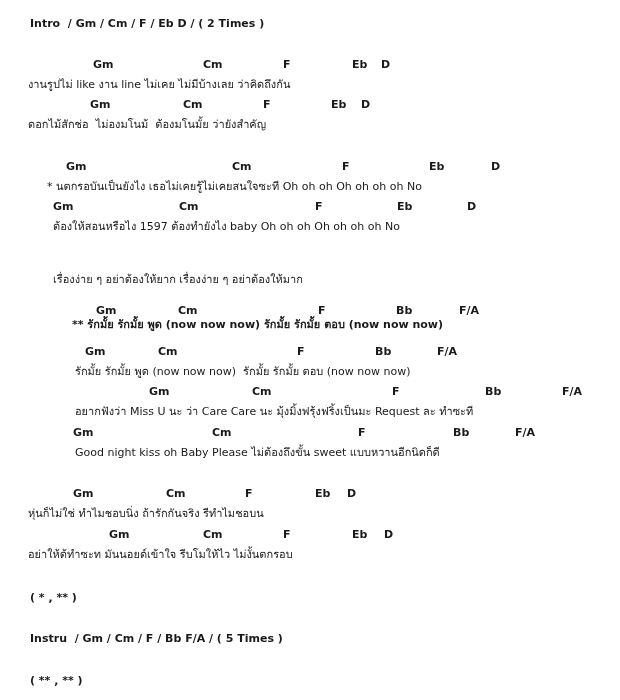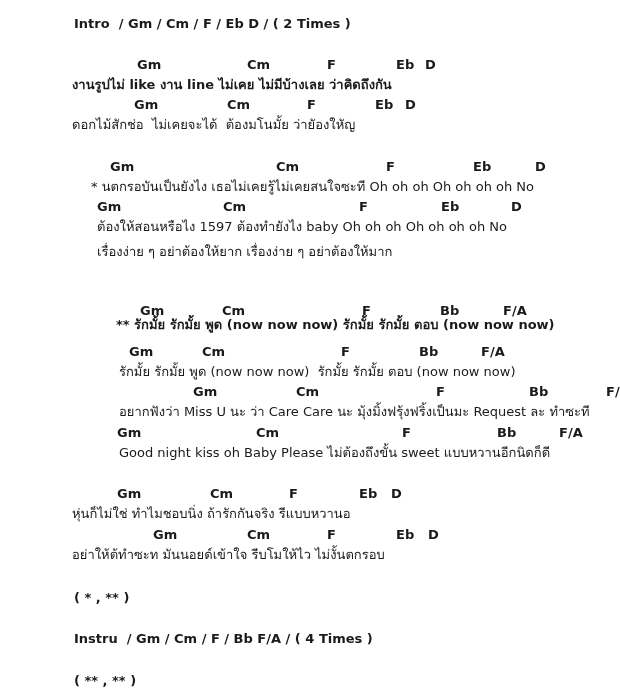--- a/index.html
+++ b/index.html
@@ -4,50 +4,49 @@
   <style>
     html, body { margin: 0; padding: 0; background: #ffffff; }
     body {
       width: 620px; height: 700px; position: relative; overflow: hidden;
       font-family: "DejaVu Sans", sans-serif;
       color: #1a1a1a;
     }
     .line {
       position: absolute;
       white-space: pre;
-      font-size: 13px;
+      font-size: 11px;
       line-height: 16px;
-      margin-left: 44px;
     }
     .chord, .heading { font-weight: bold; }
     .lyric { font-weight: normal; }
     .chord span { position: absolute; top: 0; }
   </style>
 </head>
 <body>
 
 <div id="sheet">
     <div class="line heading" style="left: 30px; top: 16px;">Intro  / Gm / Cm / F / Eb D / ( 2 Times )</div>
     <div class="line chord" style="top: 57px; left: 0px; width: 620px;"><span style="left: 93px;">Gm</span><span style="left: 203px;">Cm</span><span style="left: 283px;">F</span><span style="left: 352px;">Eb</span><span style="left: 381px;">D</span></div>
-    <div class="line lyric" style="top: 77px; left: 28px; font-weight: bold;">งานรูปไม่ like งาน line ไม่เคย ไม่มีบ้างเลย ว่าคิดถึงกัน</div>
+    <div class="line lyric" style="top: 77px; left: 28px;">งานรูปไม่ like งาน line ไม่เคย ไม่มีบ้างเลย ว่าคิดถึงกัน</div>
     <div class="line chord" style="top: 97px; left: 0px; width: 620px;"><span style="left: 90px;">Gm</span><span style="left: 183px;">Cm</span><span style="left: 263px;">F</span><span style="left: 331px;">Eb</span><span style="left: 361px;">D</span></div>
-    <div class="line lyric" style="top: 117px; left: 28px;">ดอกไม้สักช่อ  ไม่เคยจะได้  ต้องมโนมั้ย ว่ายัองใหัญ</div>
+    <div class="line lyric" style="top: 117px; left: 28px;">ดอกไม้สักช่อ  ไม่องมโนม้  ต้องมโนมั้ย ว่ายังสำคัญ</div>
     <div class="line chord" style="top: 159px; left: 0px; width: 620px;"><span style="left: 66px;">Gm</span><span style="left: 232px;">Cm</span><span style="left: 342px;">F</span><span style="left: 429px;">Eb</span><span style="left: 491px;">D</span></div>
     <div class="line lyric" style="top: 179px; left: 47px;">* นตกรอบันเป็นยังไง เธอไม่เคยรู้ไม่เคยสนใจซะที Oh oh oh Oh oh oh oh No</div>
     <div class="line chord" style="top: 199px; left: 0px; width: 620px;"><span style="left: 53px;">Gm</span><span style="left: 179px;">Cm</span><span style="left: 315px;">F</span><span style="left: 397px;">Eb</span><span style="left: 467px;">D</span></div>
     <div class="line lyric" style="top: 219px; left: 53px;">ต้องให้สอนหรือไง 1597 ต้องทำยังไง baby Oh oh oh Oh oh oh oh No</div>
-    <div class="line lyric" style="top: 244px; left: 53px;">เรื่องง่าย ๆ อย่าต้องให้ยาก เรื่องง่าย ๆ อย่าต้องให้มาก</div>
+    <div class="line lyric" style="top: 272px; left: 53px;">เรื่องง่าย ๆ อย่าต้องให้ยาก เรื่องง่าย ๆ อย่าต้องให้มาก</div>
     <div class="line chord" style="top: 303px; left: 0px; width: 620px;"><span style="left: 96px;">Gm</span><span style="left: 178px;">Cm</span><span style="left: 318px;">F</span><span style="left: 396px;">Bb</span><span style="left: 459px;">F/A</span></div>
     <div class="line lyric" style="top: 317px; left: 72px; font-weight: bold;">** รักมั้ย รักมั้ย พูด (now now now) รักมั้ย รักมั้ย ตอบ (now now now)</div>
     <div class="line chord" style="top: 344px; left: 0px; width: 620px;"><span style="left: 85px;">Gm</span><span style="left: 158px;">Cm</span><span style="left: 297px;">F</span><span style="left: 375px;">Bb</span><span style="left: 437px;">F/A</span></div>
     <div class="line lyric" style="top: 364px; left: 75px;">รักมั้ย รักมั้ย พูด (now now now)  รักมั้ย รักมั้ย ตอบ (now now now)</div>
     <div class="line chord" style="top: 384px; left: 0px; width: 620px;"><span style="left: 149px;">Gm</span><span style="left: 252px;">Cm</span><span style="left: 392px;">F</span><span style="left: 485px;">Bb</span><span style="left: 562px;">F/A</span></div>
     <div class="line lyric" style="top: 404px; left: 75px;">อยากฟังว่า Miss U นะ ว่า Care Care นะ มุ้งมิ้งฟรุ้งฟริ้งเป็นมะ Request ละ ทำซะที</div>
     <div class="line chord" style="top: 425px; left: 0px; width: 620px;"><span style="left: 73px;">Gm</span><span style="left: 212px;">Cm</span><span style="left: 358px;">F</span><span style="left: 453px;">Bb</span><span style="left: 515px;">F/A</span></div>
     <div class="line lyric" style="top: 445px; left: 75px;">Good night kiss oh Baby Please ไม่ต้องถึงขั้น sweet แบบหวานอีกนิดก็ดี</div>
     <div class="line chord" style="top: 486px; left: 0px; width: 620px;"><span style="left: 73px;">Gm</span><span style="left: 166px;">Cm</span><span style="left: 245px;">F</span><span style="left: 315px;">Eb</span><span style="left: 347px;">D</span></div>
-    <div class="line lyric" style="top: 506px; left: 28px;">หุ่นก็ไม่ใช่ ทำไมชอบนิ่ง ถ้ารักกันจริง รีแบบหวานอ</div>
+    <div class="line lyric" style="top: 506px; left: 28px;">หุ่นก็ไม่ใช่ ทำไมชอบนิ่ง ถ้ารักกันจริง รีทำไมชอบน</div>
     <div class="line chord" style="top: 527px; left: 0px; width: 620px;"><span style="left: 109px;">Gm</span><span style="left: 203px;">Cm</span><span style="left: 283px;">F</span><span style="left: 352px;">Eb</span><span style="left: 384px;">D</span></div>
     <div class="line lyric" style="top: 547px; left: 28px;">อย่าให้ต้ทำซะท มันนอยด์เข้าใจ รีบโมให้ไว ไม่งั้นตกรอบ</div>
     <div class="line heading" style="left: 30px; top: 590px;">( * , ** )</div>
-    <div class="line heading" style="left: 30px; top: 631px;">Instru  / Gm / Cm / F / Bb F/A / ( 4 Times )</div>
+    <div class="line heading" style="left: 30px; top: 631px;">Instru  / Gm / Cm / F / Bb F/A / ( 5 Times )</div>
     <div class="line heading" style="left: 30px; top: 673px;">( ** , ** )</div>
   </div>
 
 </body></html>

